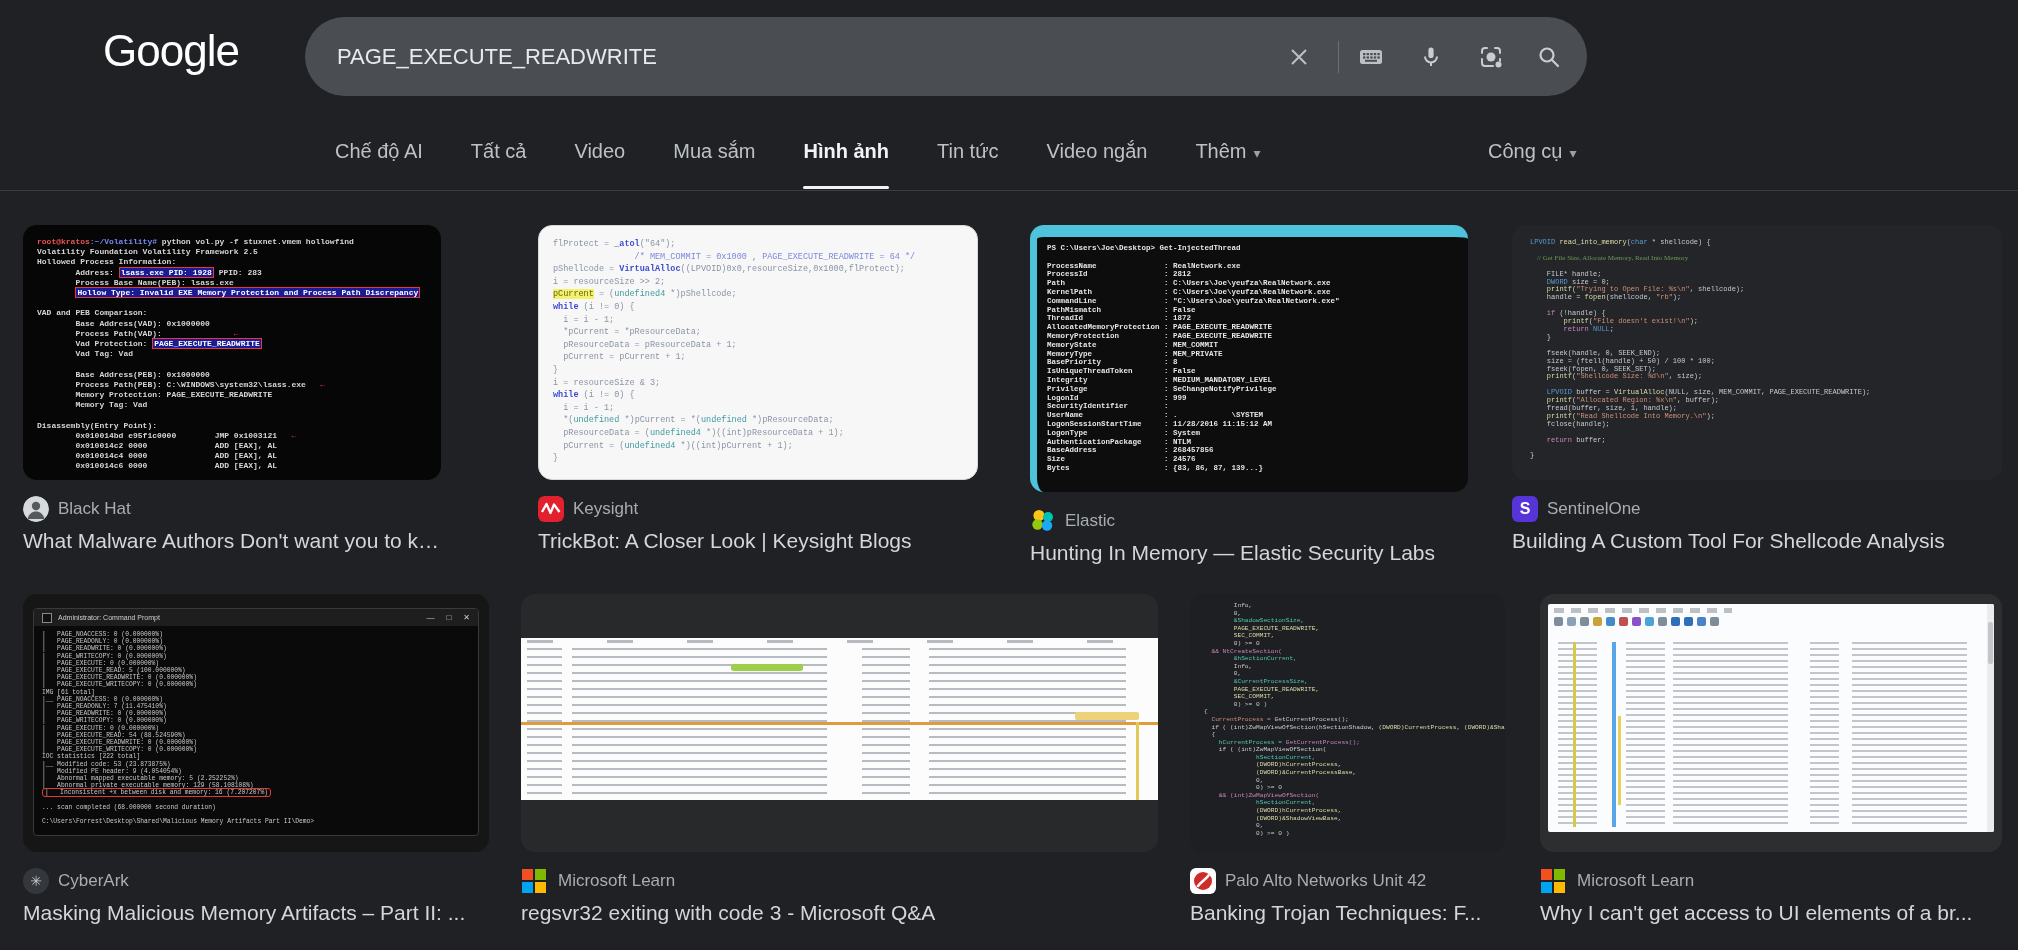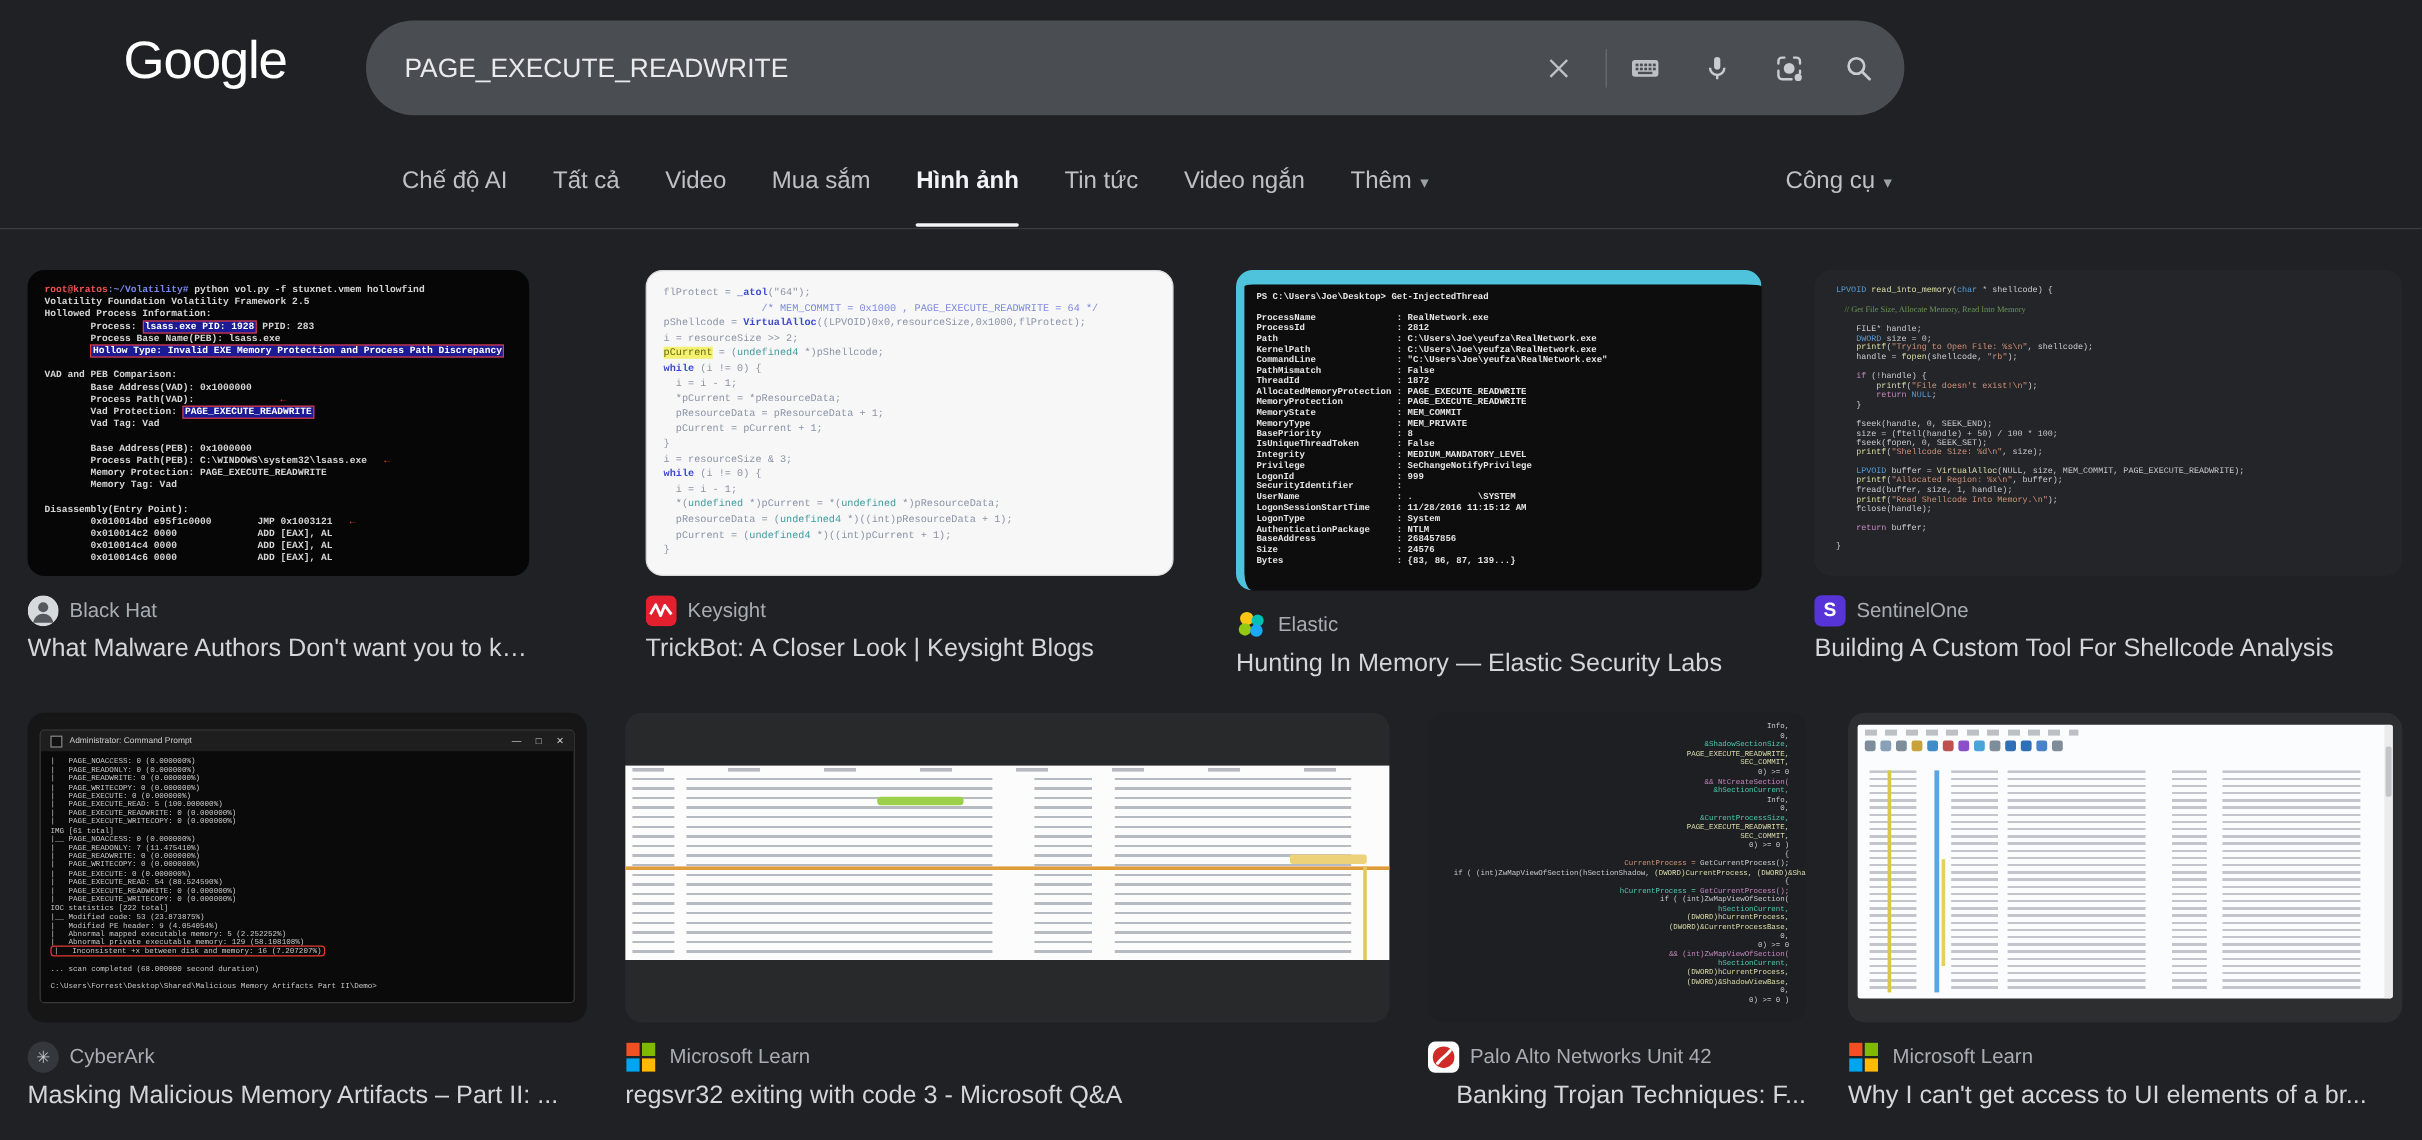--- a/index.html
+++ b/index.html
@@ -8,21 +8,21 @@
     background:#1f2124;font-family:"Liberation Sans",sans-serif;
     -webkit-font-smoothing:antialiased;
   }
   
   .logo{position:absolute;left:103px;top:26px;font-size:44px;font-weight:500;color:#ffffff;letter-spacing:-1px;}
   .searchbar{position:absolute;left:305px;top:17px;width:1282px;height:79px;border-radius:40px;background:#4a4e52;}
   .search-text{position:absolute;left:32px;top:0;height:79px;line-height:79px;font-size:22px;color:#e8eaed;white-space:nowrap;}
   .sb-ic{position:absolute;top:50%;transform:translateY(-50%);width:28px;height:28px;display:flex;align-items:center;justify-content:center;cursor:pointer;}
   .sb-divider{position:absolute;top:24px;height:32px;width:1px;background:#6a6f73;right:248px;}
   
-  .tabbar{position:absolute;left:335px;top:140px;display:flex;gap:38px;align-items:flex-start;}
+  .tabbar{position:absolute;left:335px;top:140px;display:flex;gap:48px;align-items:flex-start;}
   .tab{position:relative;font-size:20px;color:#bdc1c6;padding-bottom:26px;cursor:pointer;white-space:nowrap;}
   .tab.active{color:#f1f3f4;font-weight:700;}
   .tab.active::after{content:"";position:absolute;left:0;right:0;bottom:0;height:3px;background:#f1f3f4;border-radius:2px;}
   .chev{display:inline-block;margin-left:7px;color:#9aa0a6;font-size:14px;}
   .chev::after{content:"▾";}
   .tools{position:absolute;left:1488px;top:140px;font-size:20px;color:#bdc1c6;cursor:pointer;}
   .tab-underline-border{position:absolute;left:0;top:190px;width:2018px;height:1px;background:#3a3e42;}
   
   .result{position:absolute;}
   .thumb{position:relative;border-radius:14px;overflow:hidden;cursor:pointer;}
@@ -159,21 +159,21 @@
 </div>
 <div class="tools"><span>Công cụ</span><span class="chev"></span></div>
 <div class="tab-underline-border"></div>
 
 <div class="result" style="left:23px;top:225px;width:418px;">
   <div class="thumb t1" style="height:255px;">
     <div class="term">
         <div class="tl"><span class="c-r">root@kratos</span><span class="c-b">:~/Volatility#</span><span class="c-w"> python vol.py -f stuxnet.vmem hollowfind</span></div>
         <div class="tl"><span>Volatility Foundation Volatility Framework 2.5</span></div>
         <div class="tl"><span>Hollowed Process Information:</span></div>
-        <div class="tl"><span class="c-w">        Process: </span><span class="c-hl">lsass.exe PID: 1928</span><span class="c-w"> PPID: 283</span></div>
+        <div class="tl"><span class="c-w">        Address: </span><span class="c-hl">lsass.exe PID: 1928</span><span class="c-w"> PPID: 283</span></div>
         <div class="tl"><span>        Process Base Name(PEB): lsass.exe</span></div>
         <div class="tl"><span class="c-w">        </span><span class="c-hl">Hollow Type: Invalid EXE Memory Protection and Process Path Discrepancy</span></div>
         <div class="tl">&nbsp;</div>
         <div class="tl"><span>VAD and PEB Comparison:</span></div>
         <div class="tl"><span>        Base Address(VAD): 0x1000000</span></div>
         <div class="tl"><span class="c-w">        Process Path(VAD):               </span><span class="c-ar">←</span></div>
         <div class="tl"><span class="c-w">        Vad Protection: </span><span class="c-hl">PAGE_EXECUTE_READWRITE</span></div>
         <div class="tl"><span>        Vad Tag: Vad</span></div>
         <div class="tl">&nbsp;</div>
         <div class="tl"><span>        Base Address(PEB): 0x1000000</span></div>
@@ -390,21 +390,21 @@
       <span style="background:#f25022"></span>
         <span style="background:#7fba00"></span>
         <span style="background:#00a4ef"></span>
         <span style="background:#ffb900"></span>
     </span>
     <span class="srcname">Microsoft Learn</span>
   </div>
   <div class="cap-title">regsvr32 exiting with code 3 - Microsoft Q&amp;A</div>
 </div>
 
-<div class="result" style="left:1190px;top:594px;width:315px;text-align:right;">
+<div class="result" style="left:1190px;top:594px;width:315px;">
   <div class="thumb t7" style="height:258px;">
     <div class="code">
         <div class="tl"><span class="c-vw">        Info,</span></div>
         <div class="tl"><span class="c-vw">        0,</span></div>
         <div class="tl"><span class="c-vt">        &amp;ShadowSectionSize,</span></div>
         <div class="tl"><span class="c-vy">        PAGE_EXECUTE_READWRITE,</span></div>
         <div class="tl"><span class="c-vy">        SEC_COMMIT,</span></div>
         <div class="tl"><span class="c-vw">        0) &gt;= 0</span></div>
         <div class="tl"><span class="c-vp">  &amp;&amp; NtCreateSection(</span></div>
         <div class="tl"><span class="c-vt">        &amp;hSectionCurrent,</span></div>

